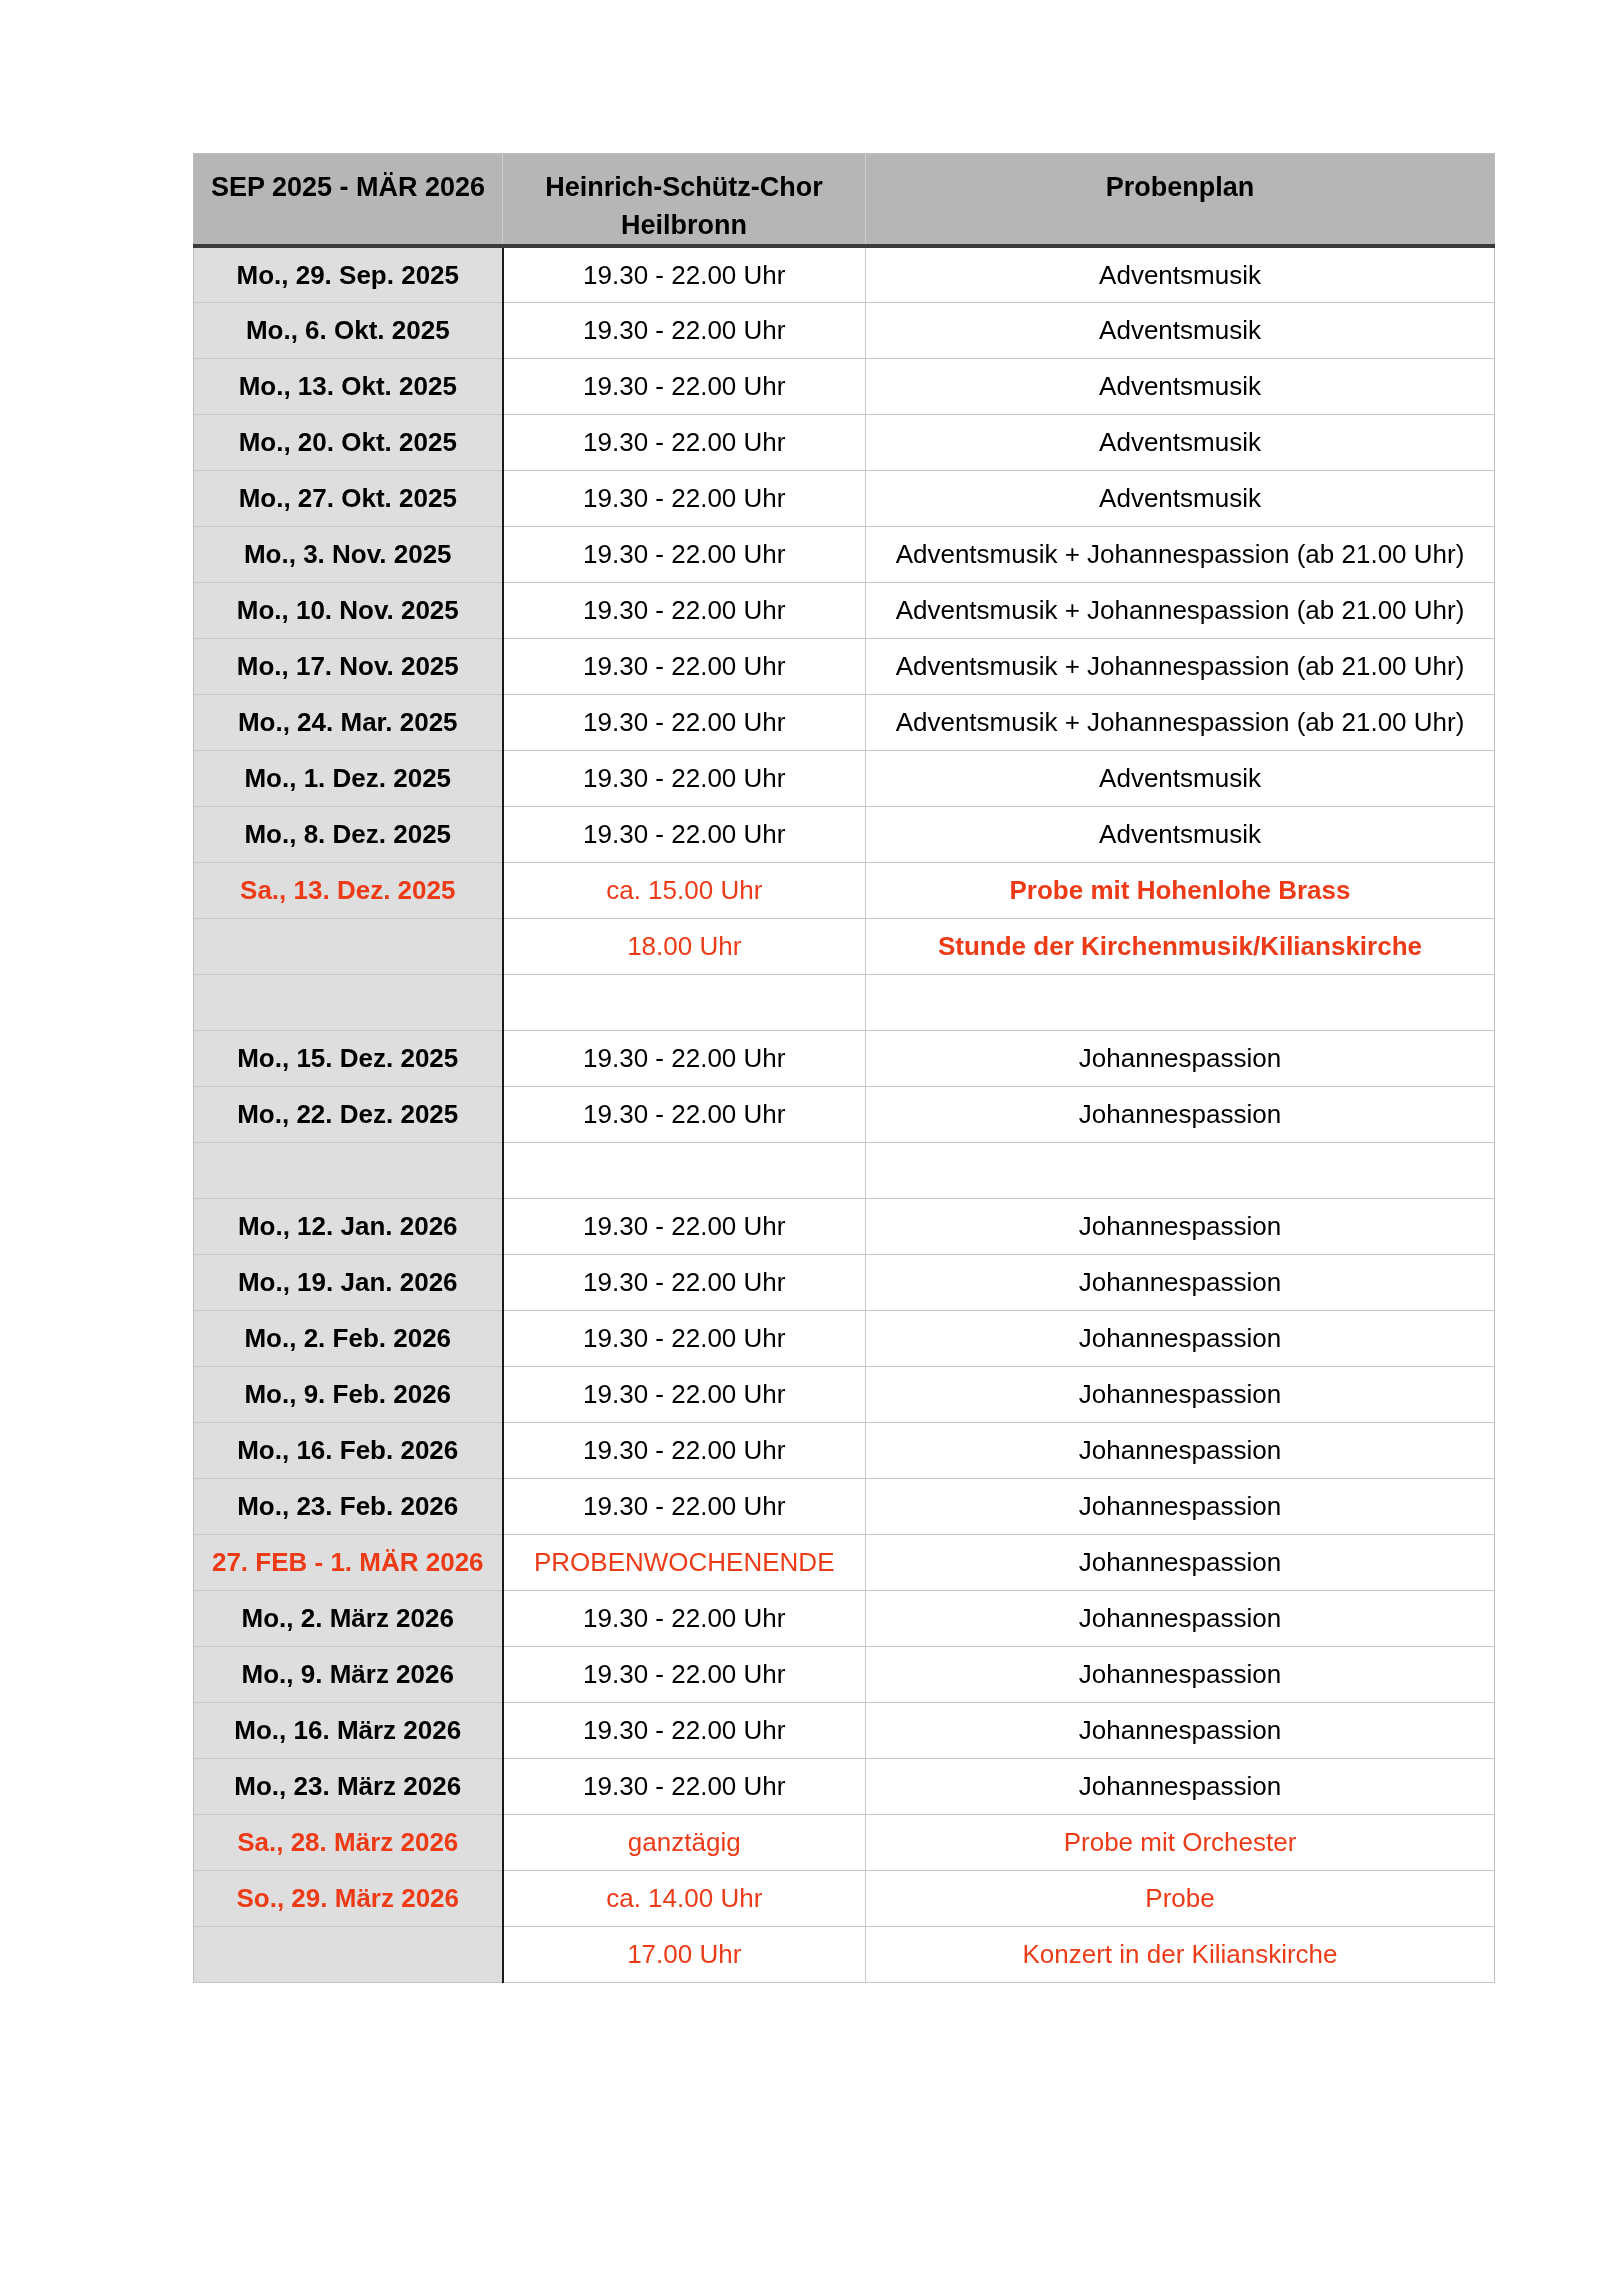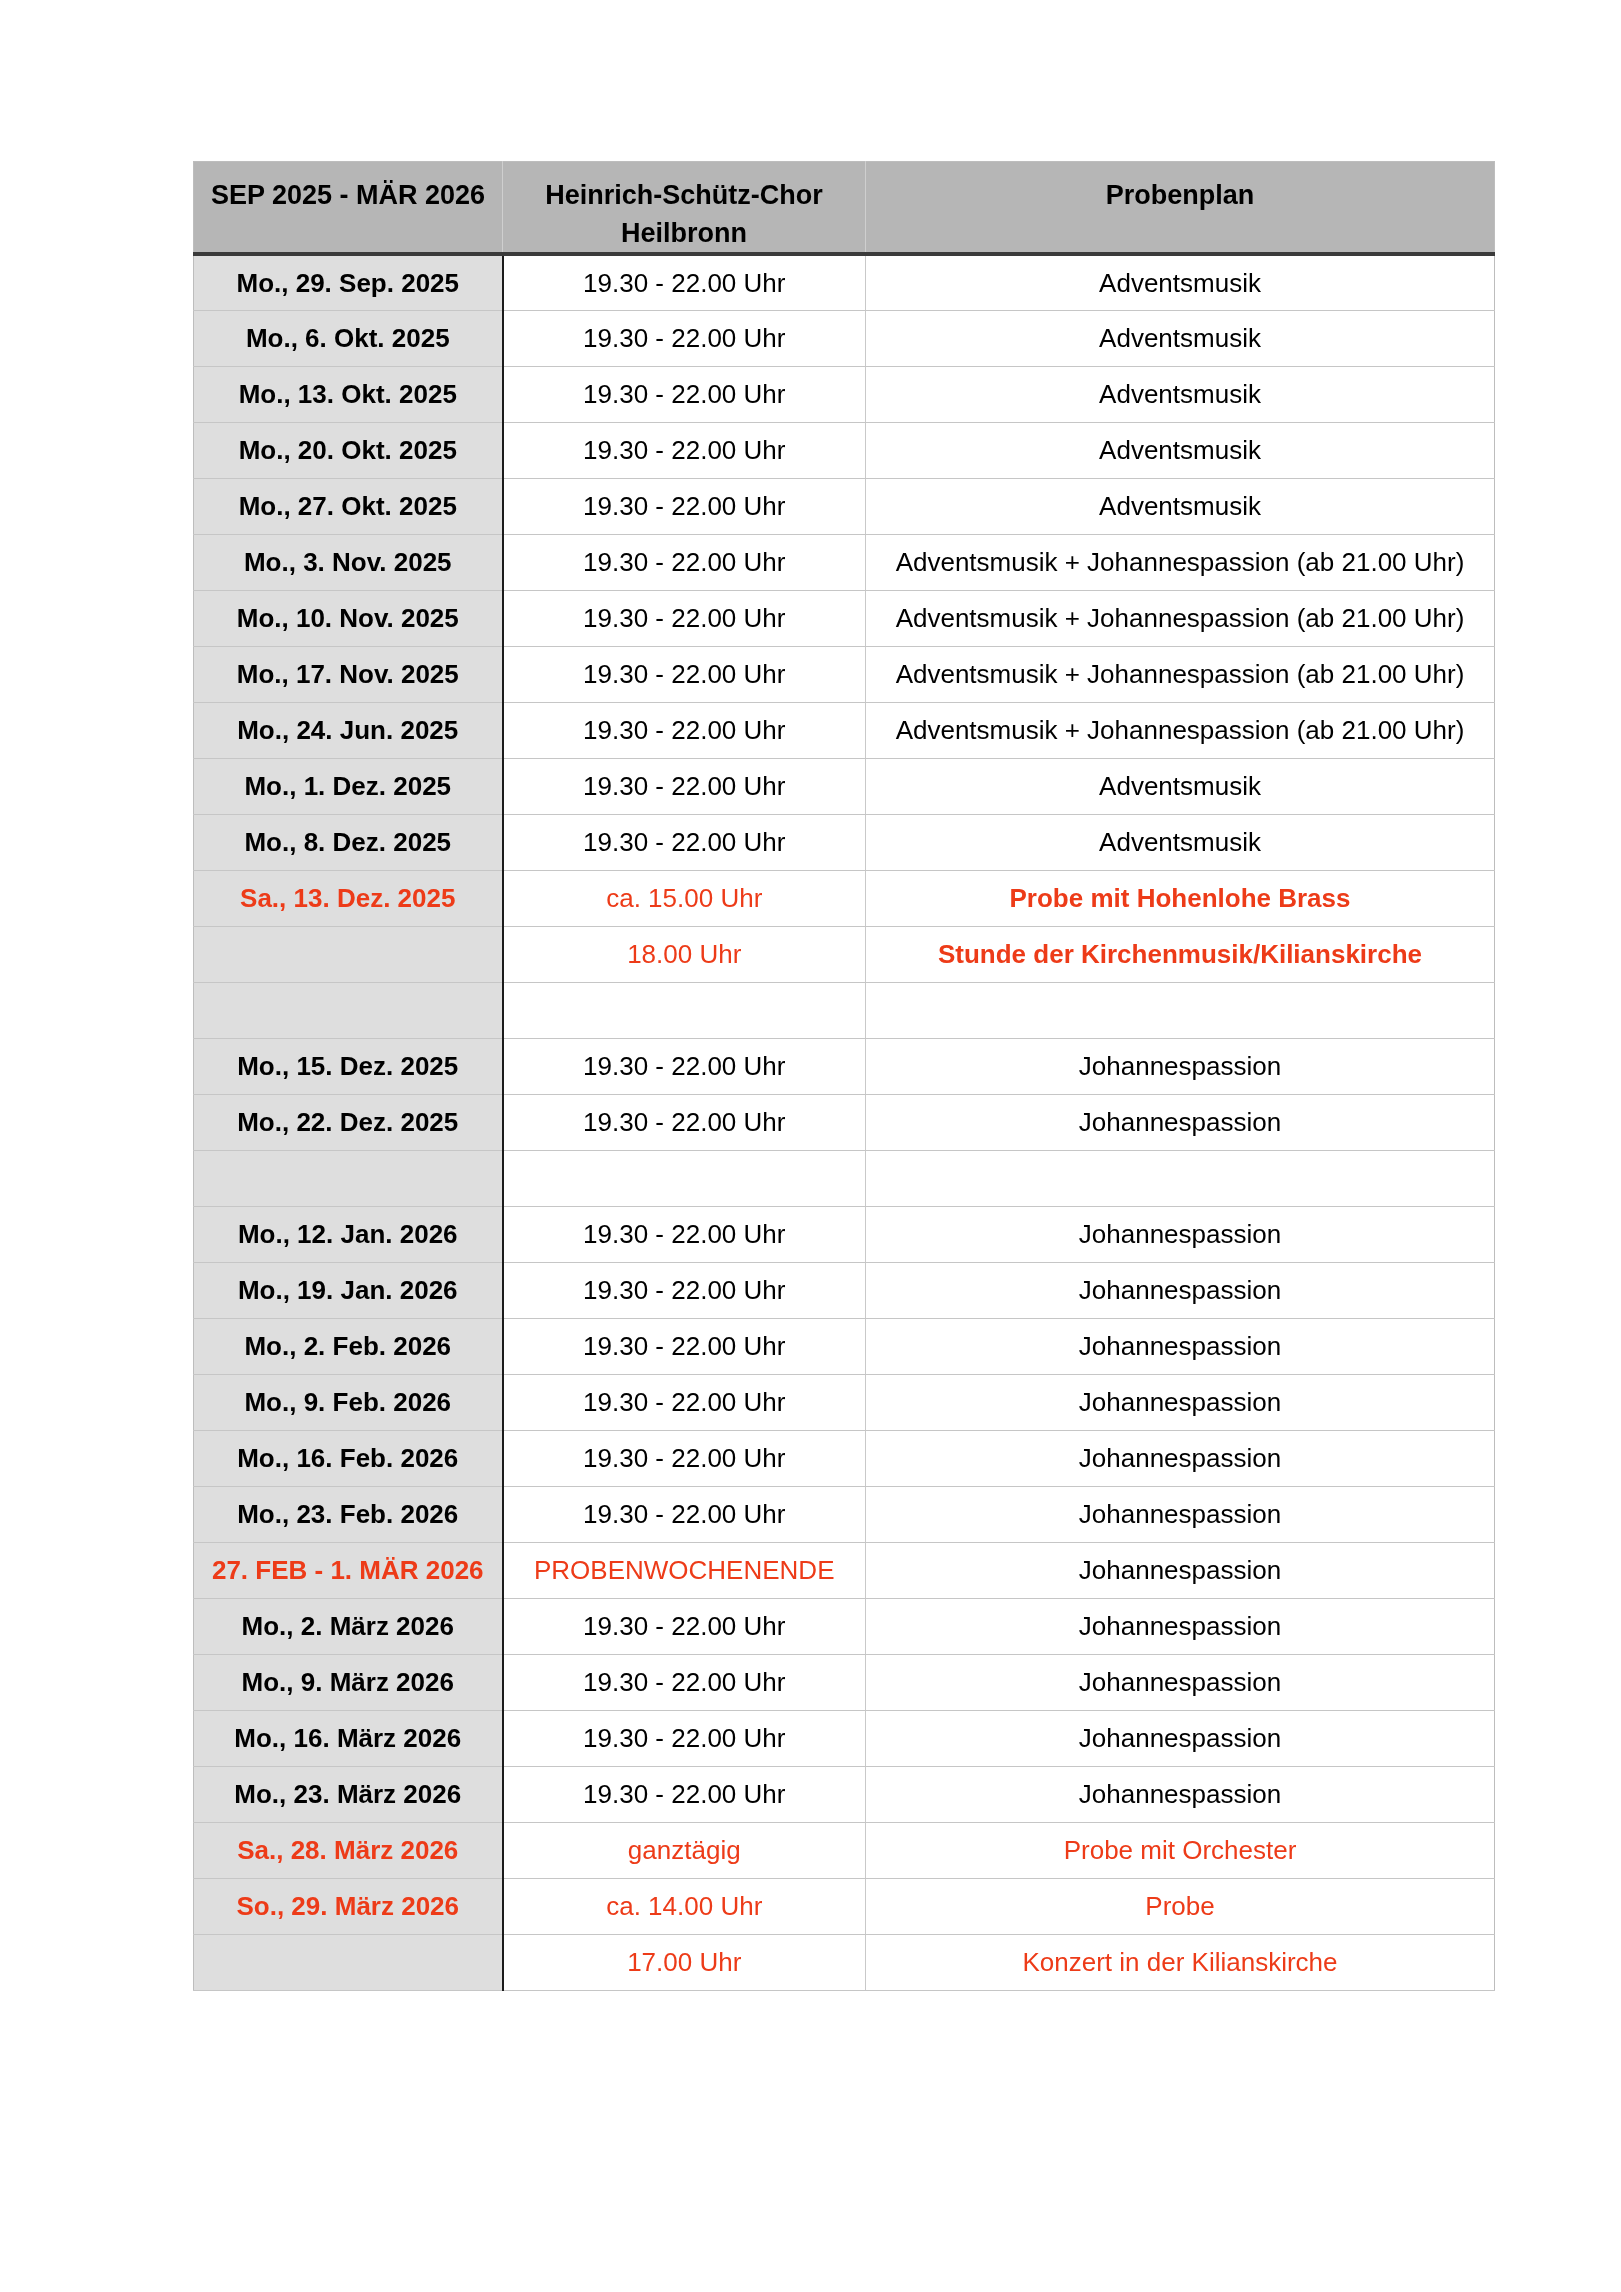--- a/index.html
+++ b/index.html
@@ -7,21 +7,21 @@
   body {
     width: 1622px; height: 2293px;
     position: relative;
     font-family: "Liberation Sans", sans-serif;
     color: #000;
   }
   .page { position: absolute; inset: 0; background: #fff; }
 
   table.schedule {
     position: absolute;
-    left: 193px; top: 161px;
+    left: 193px; top: 153px;
     width: 1300px;
     border-collapse: collapse;
     table-layout: fixed;
     border: 0.9px solid #bdbdbd;
   }
   col.col-date  { width: 309px; }
   col.col-time  { width: 363px; }
   col.col-event { width: 629px; }
 
   th {
@@ -110,21 +110,21 @@
           <td class="c-date">Mo., 10. Nov. 2025</td>
           <td class="c-time">19.30 - 22.00 Uhr</td>
           <td class="c-event">Adventsmusik + Johannespassion (ab 21.00 Uhr)</td>
         </tr>
         <tr>
           <td class="c-date">Mo., 17. Nov. 2025</td>
           <td class="c-time">19.30 - 22.00 Uhr</td>
           <td class="c-event">Adventsmusik + Johannespassion (ab 21.00 Uhr)</td>
         </tr>
         <tr>
-          <td class="c-date">Mo., 24. Jun. 2025</td>
+          <td class="c-date">Mo., 24. Mar. 2025</td>
           <td class="c-time">19.30 - 22.00 Uhr</td>
           <td class="c-event">Adventsmusik + Johannespassion (ab 21.00 Uhr)</td>
         </tr>
         <tr>
           <td class="c-date">Mo., 1. Dez. 2025</td>
           <td class="c-time">19.30 - 22.00 Uhr</td>
           <td class="c-event">Adventsmusik</td>
         </tr>
         <tr>
           <td class="c-date">Mo., 8. Dez. 2025</td>

